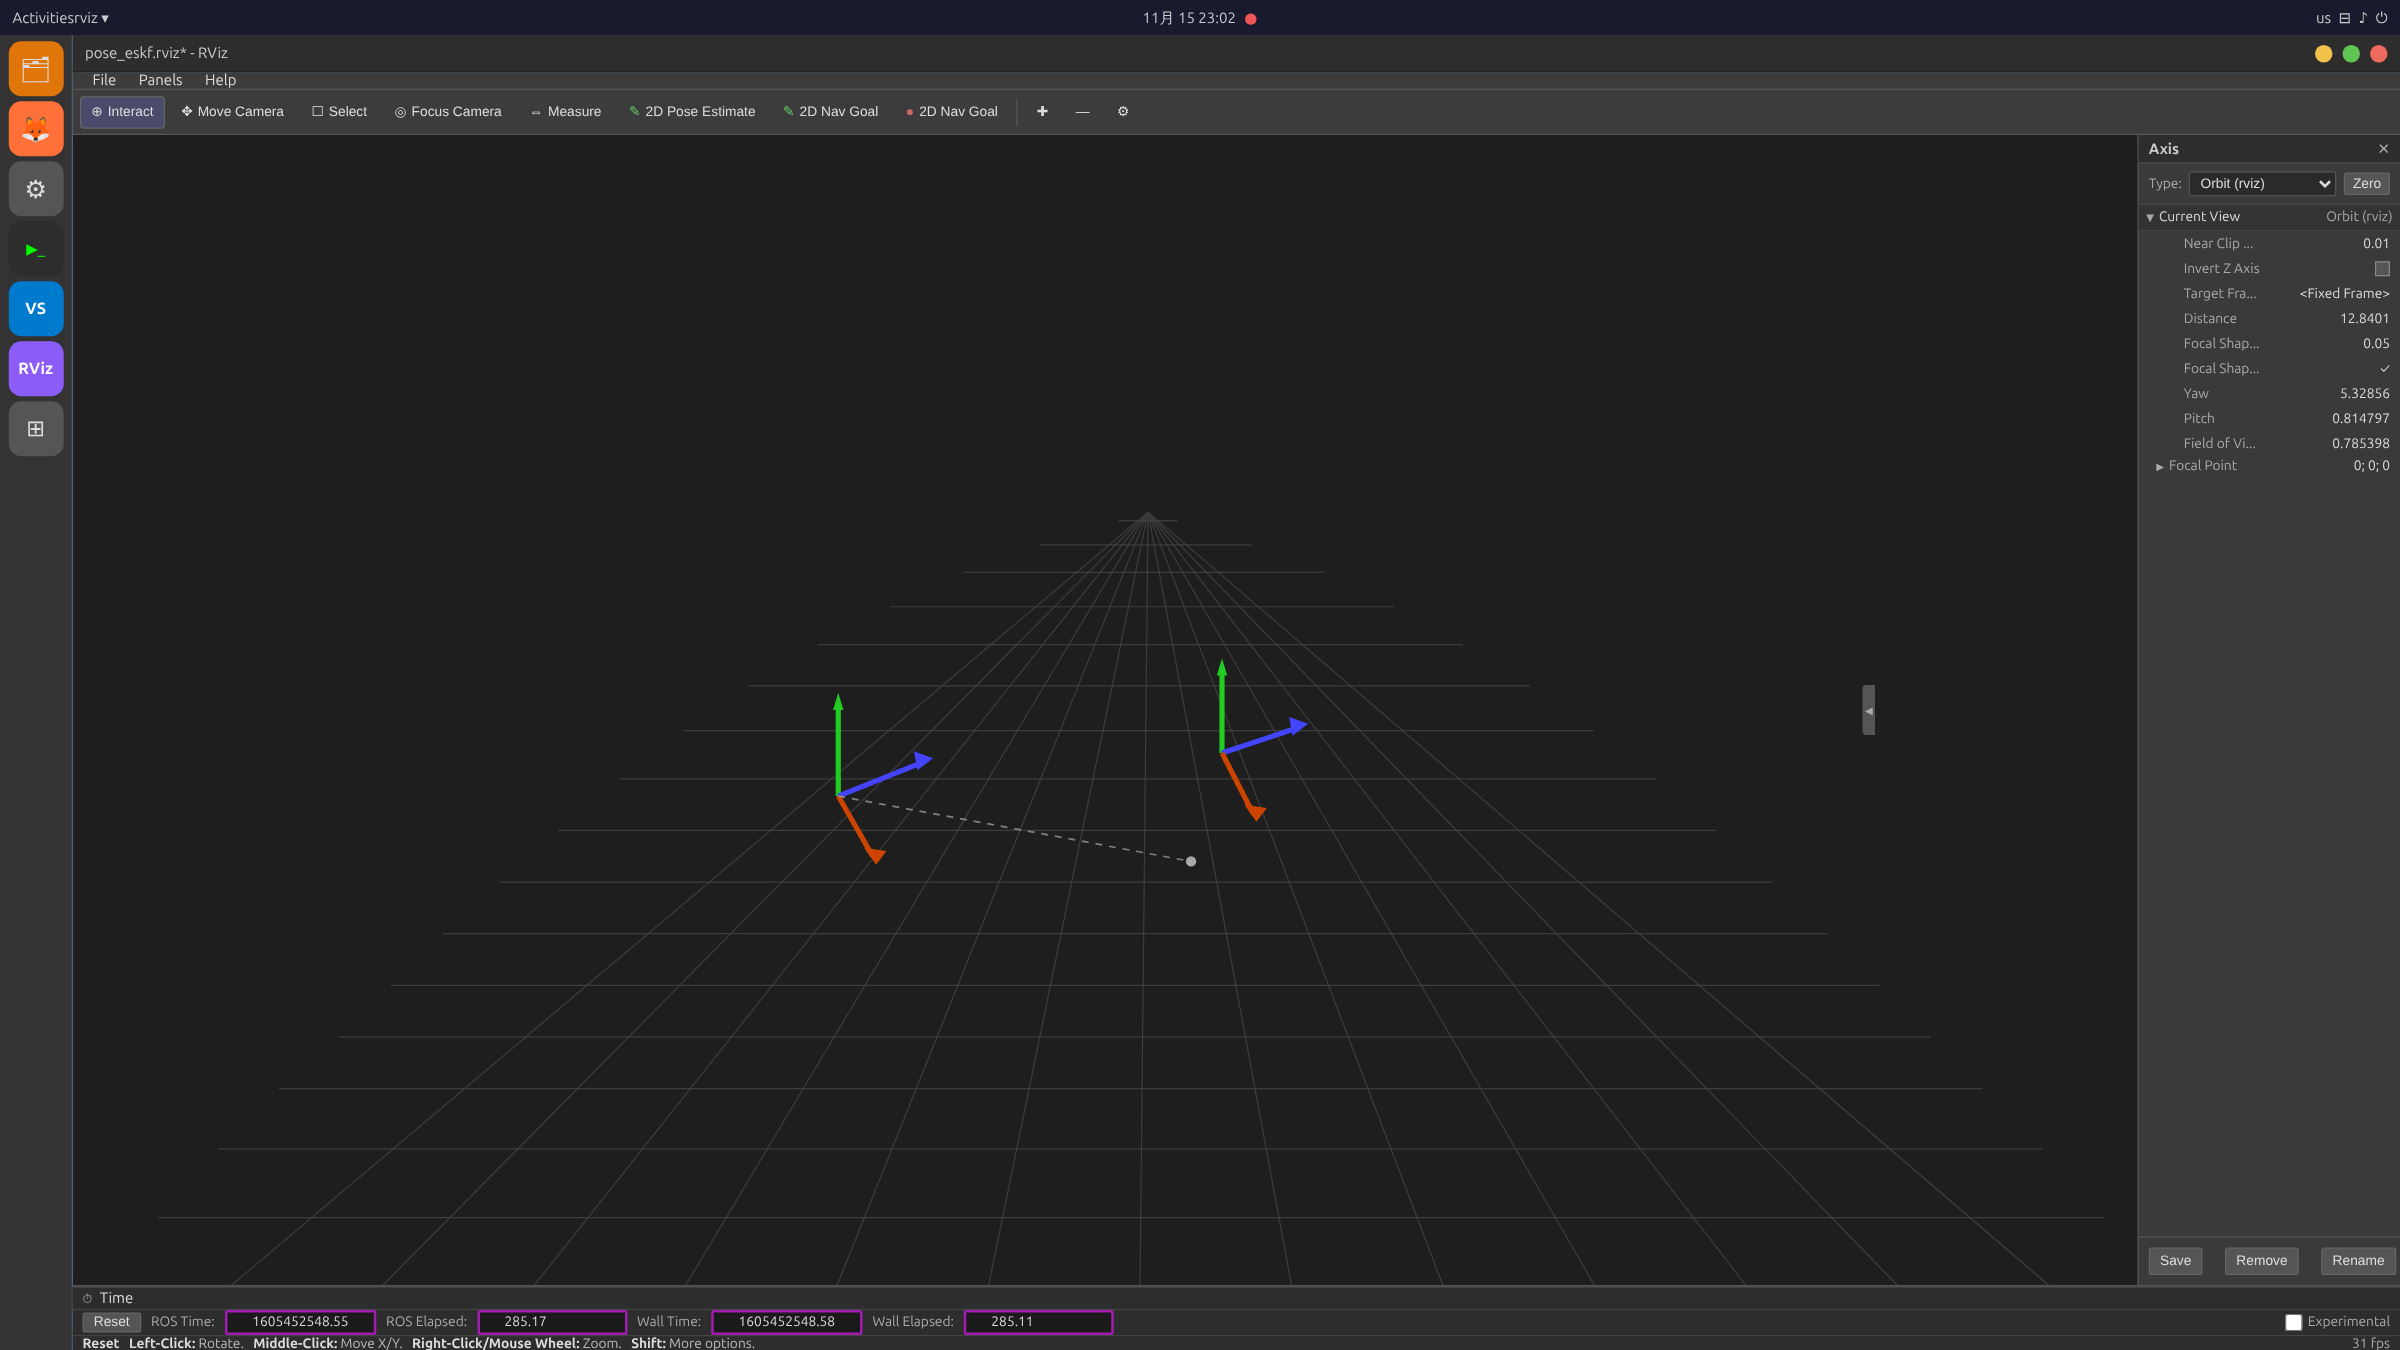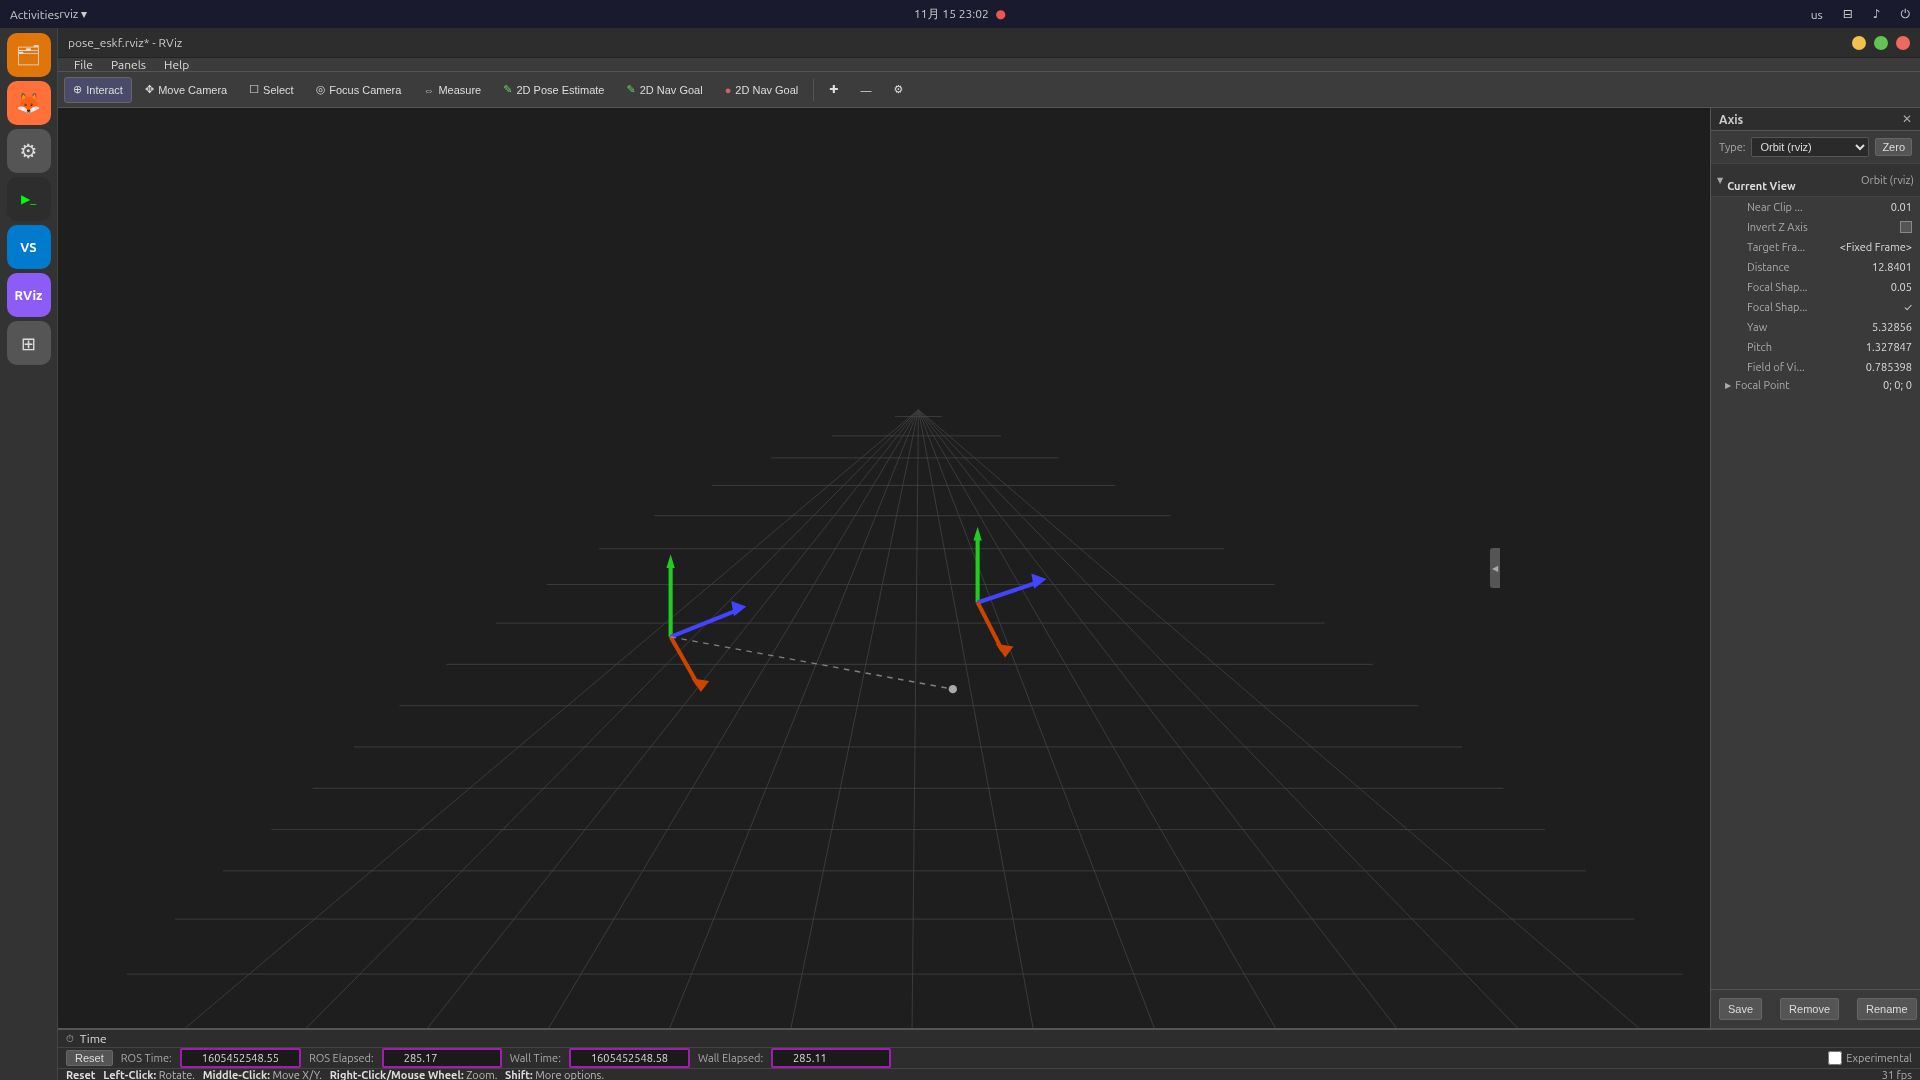--- a/index.html
+++ b/index.html
@@ -20,21 +20,21 @@
       background: #1a1a2e;
       display: flex;
       align-items: center;
       justify-content: space-between;
       padding: 0 10px;
       color: #ccc;
       font-size: 12px;
     }
     #system-taskbar .left { display: flex; align-items: center; }
     #system-taskbar .center { position: absolute; left: 50%; transform: translateX(-50%); }
-    #system-taskbar .right { display: flex; gap: 20px; align-items: center; justify-content: flex-end; }
+    #system-taskbar .right { display: flex; gap: 6px; align-items: center; justify-content: flex-end; }
 
     
     #ubuntu-dock {
       position: absolute;
       left: 0;
       top: 28px;
       width: 58px;
       height: calc(1080px - 28px);
       background: #333;
       display: flex;
@@ -201,21 +201,21 @@
     
     .view-section-header {
       display: flex;
       align-items: center;
       padding: 4px 6px;
       background: #333;
       border-bottom: 1px solid #444;
       gap: 4px;
     }
     .view-section-header .triangle { font-size: 8px; color: #aaa; }
-    .view-section-header .section-name { font-size: 11px; color: #ddd; font-weight: bold; margin-top: 12px; }
+    .view-section-header .section-name { font-size: 11px; color: #ddd; font-weight: normal; }
     .view-section-header .section-value { font-size: 11px; color: #aaa; margin-left: auto; }
 
     .view-prop-row {
       display: flex;
       align-items: center;
       padding: 2px 8px 2px 36px;
       border-bottom: 1px solid #3a3a3a;
       min-height: 20px;
     }
     .view-prop-row .prop-name { color: #aaa; font-size: 11px; flex: 1; }
@@ -573,21 +573,21 @@
       <div class="view-prop-row">
         <span class="prop-name">Focal Shap...</span>
         <span class="prop-value">✓</span>
       </div>
       <div class="view-prop-row">
         <span class="prop-name">Yaw</span>
         <span class="prop-value">5.32856</span>
       </div>
       <div class="view-prop-row">
         <span class="prop-name">Pitch</span>
-        <span class="prop-value">1.327847</span>
+        <span class="prop-value">0.814797</span>
       </div>
       <div class="view-prop-row">
         <span class="prop-name">Field of Vi...</span>
         <span class="prop-value">0.785398</span>
       </div>
 
       <div class="focal-point-row">
         <span class="fp-triangle">▶</span>
         <span class="fp-name">Focal Point</span>
         <span class="fp-value">0; 0; 0</span>

